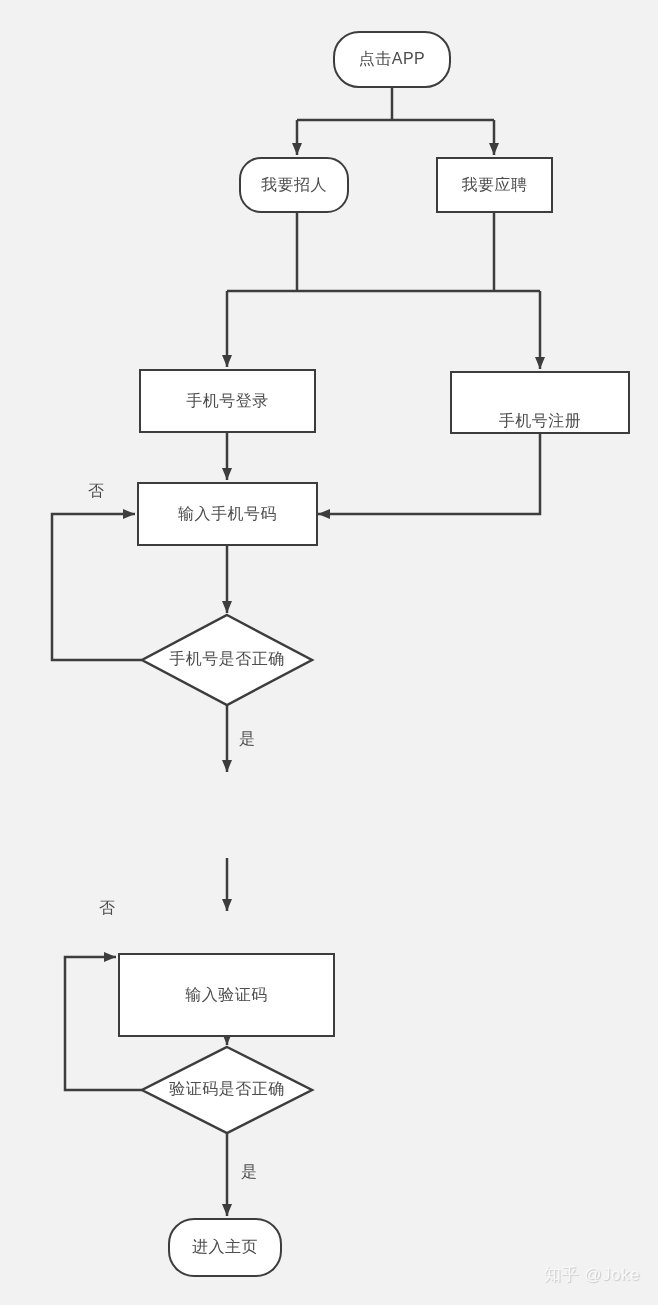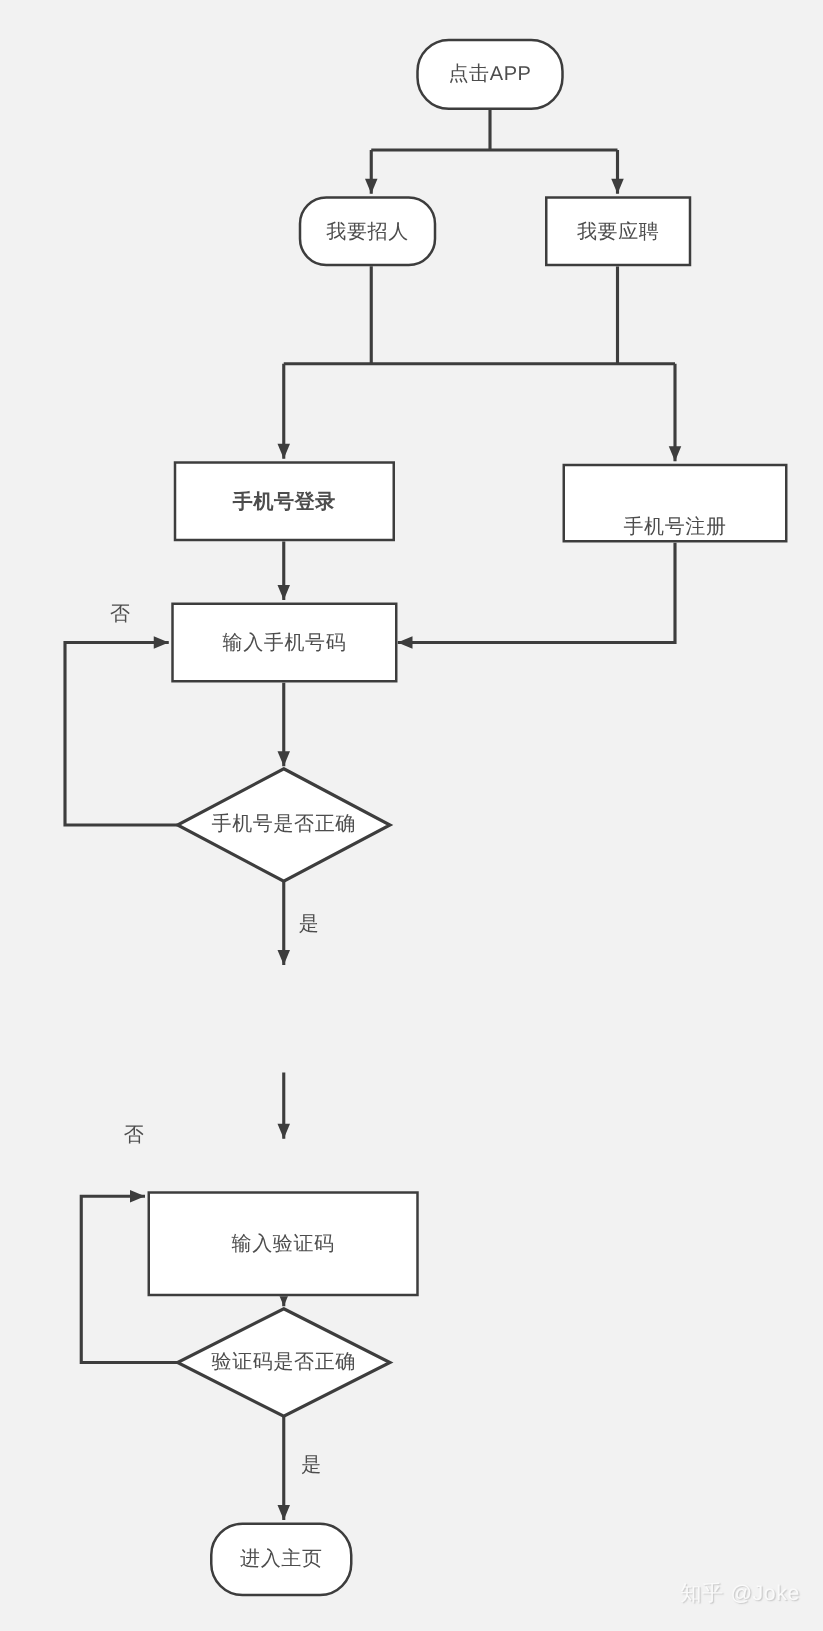--- a/index.html
+++ b/index.html
@@ -108,21 +108,21 @@
   </div>
 
   <div class="node" style="left:239px;top:157px;width:110px;height:56px;border-radius:22px;">
     <span>我要招人</span>
   </div>
 
   <div class="node" style="left:436px;top:157px;width:117px;height:56px;">
     <span>我要应聘</span>
   </div>
 
-  <div class="node" style="left:139px;top:369px;width:177px;height:64px;font-weight:bold;">
+  <div class="node" style="left:139px;top:369px;width:177px;height:64px;">
     <span>手机号登录</span>
   </div>
 
   <div class="node" style="left:450px;top:371px;width:180px;height:63px;align-items:flex-end;">
     <span>手机号注册</span>
   </div>
 
   <div class="node" style="left:137px;top:482px;width:181px;height:64px;">
     <span>输入手机号码</span>
   </div>

